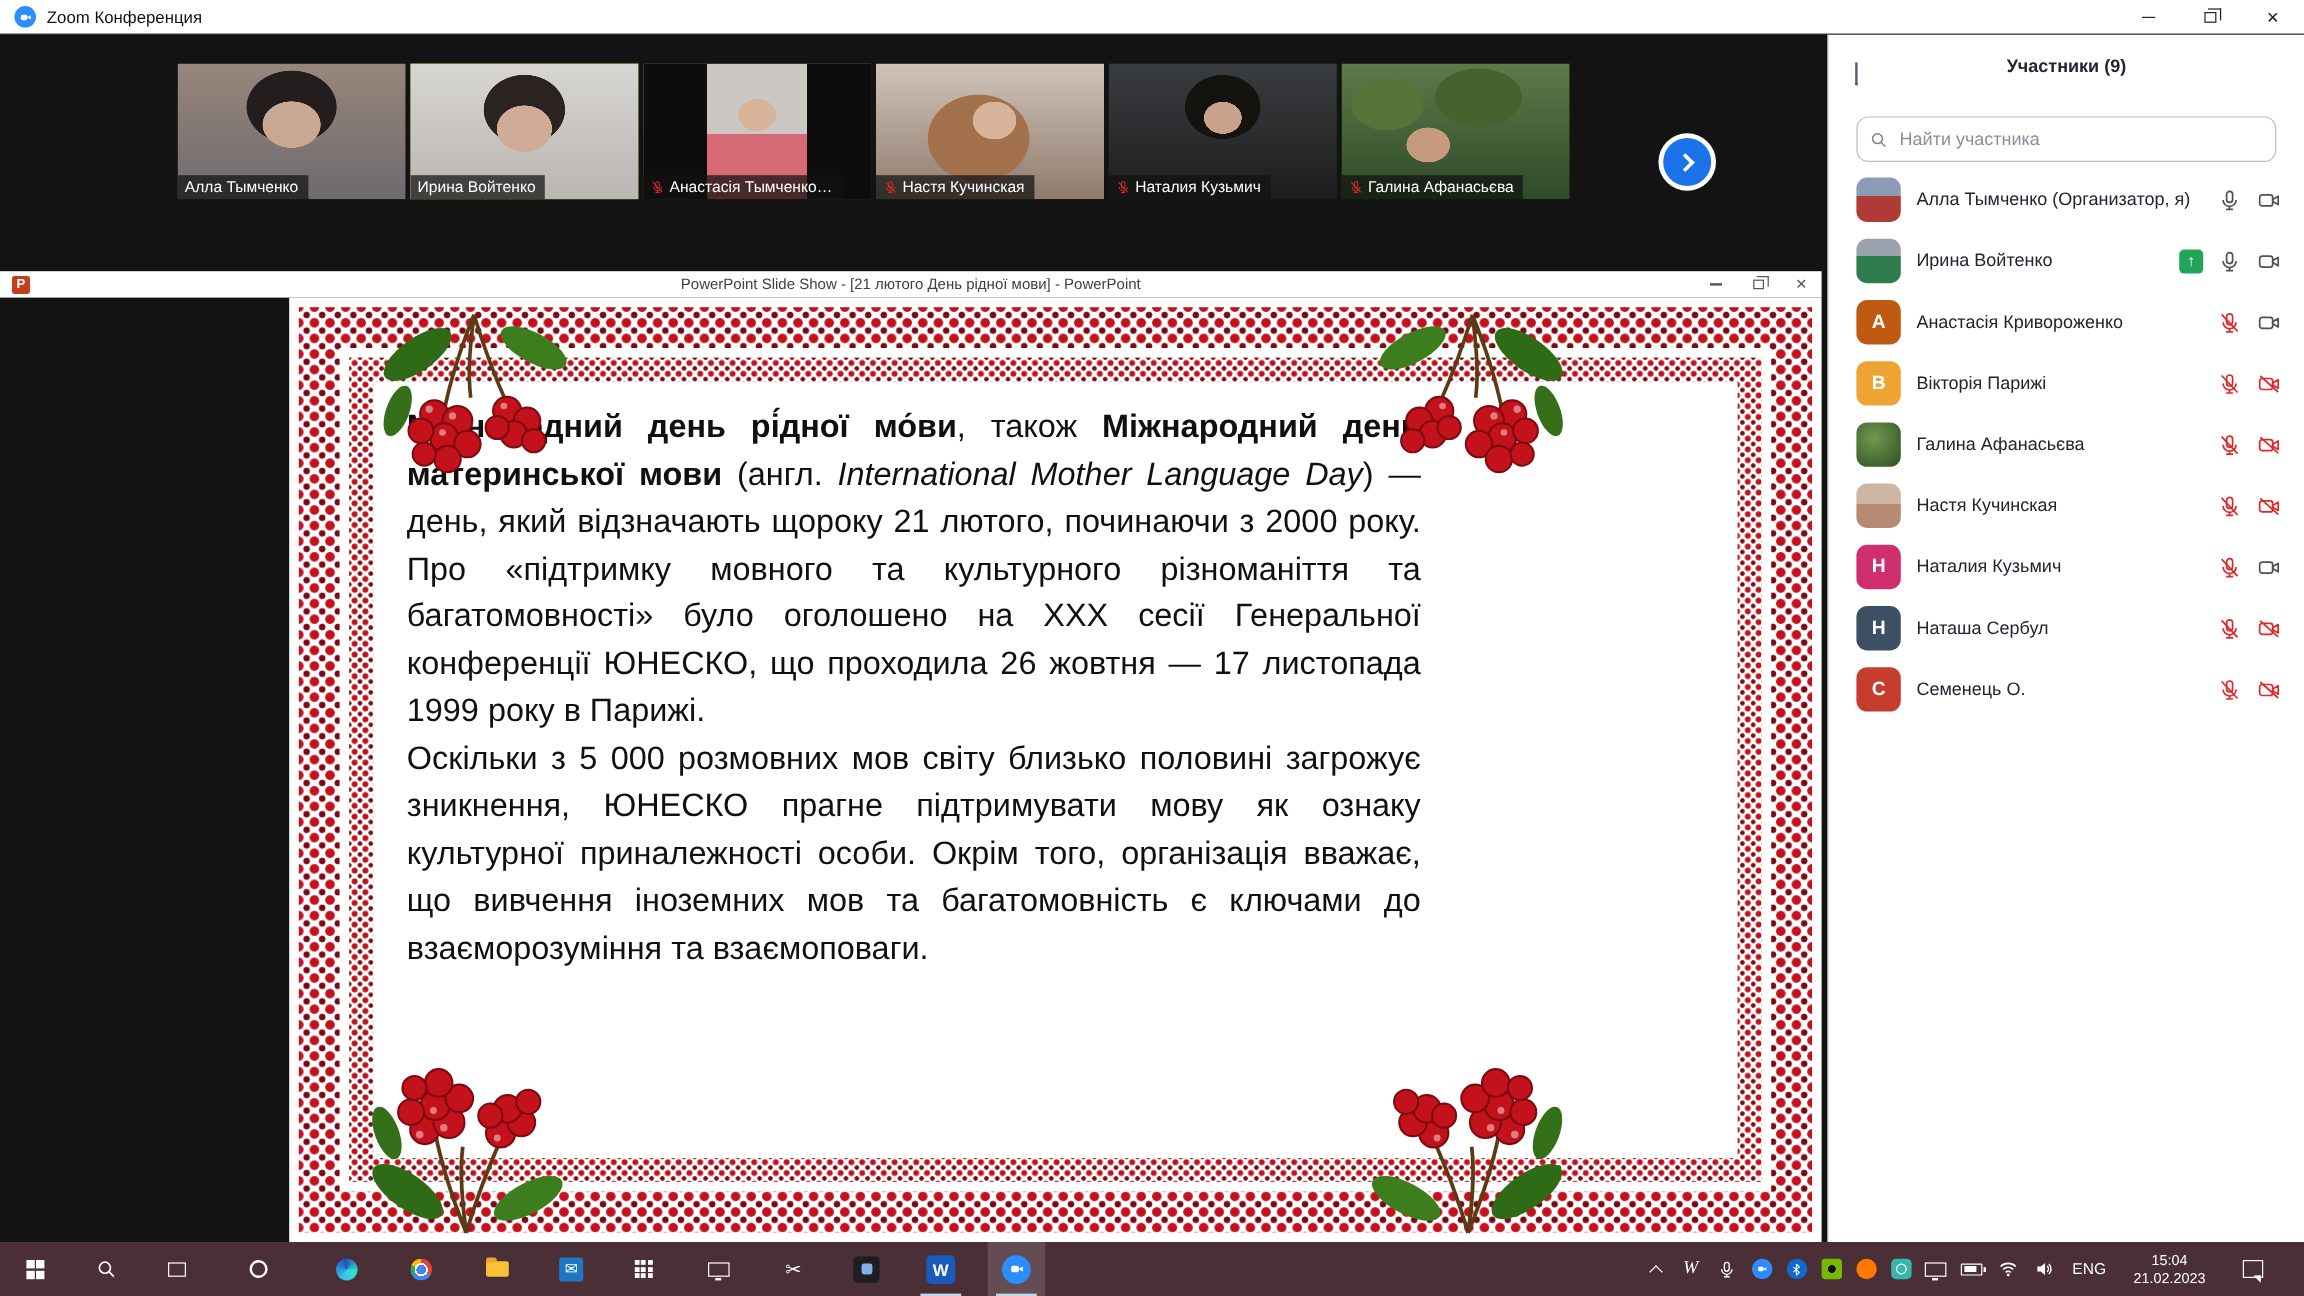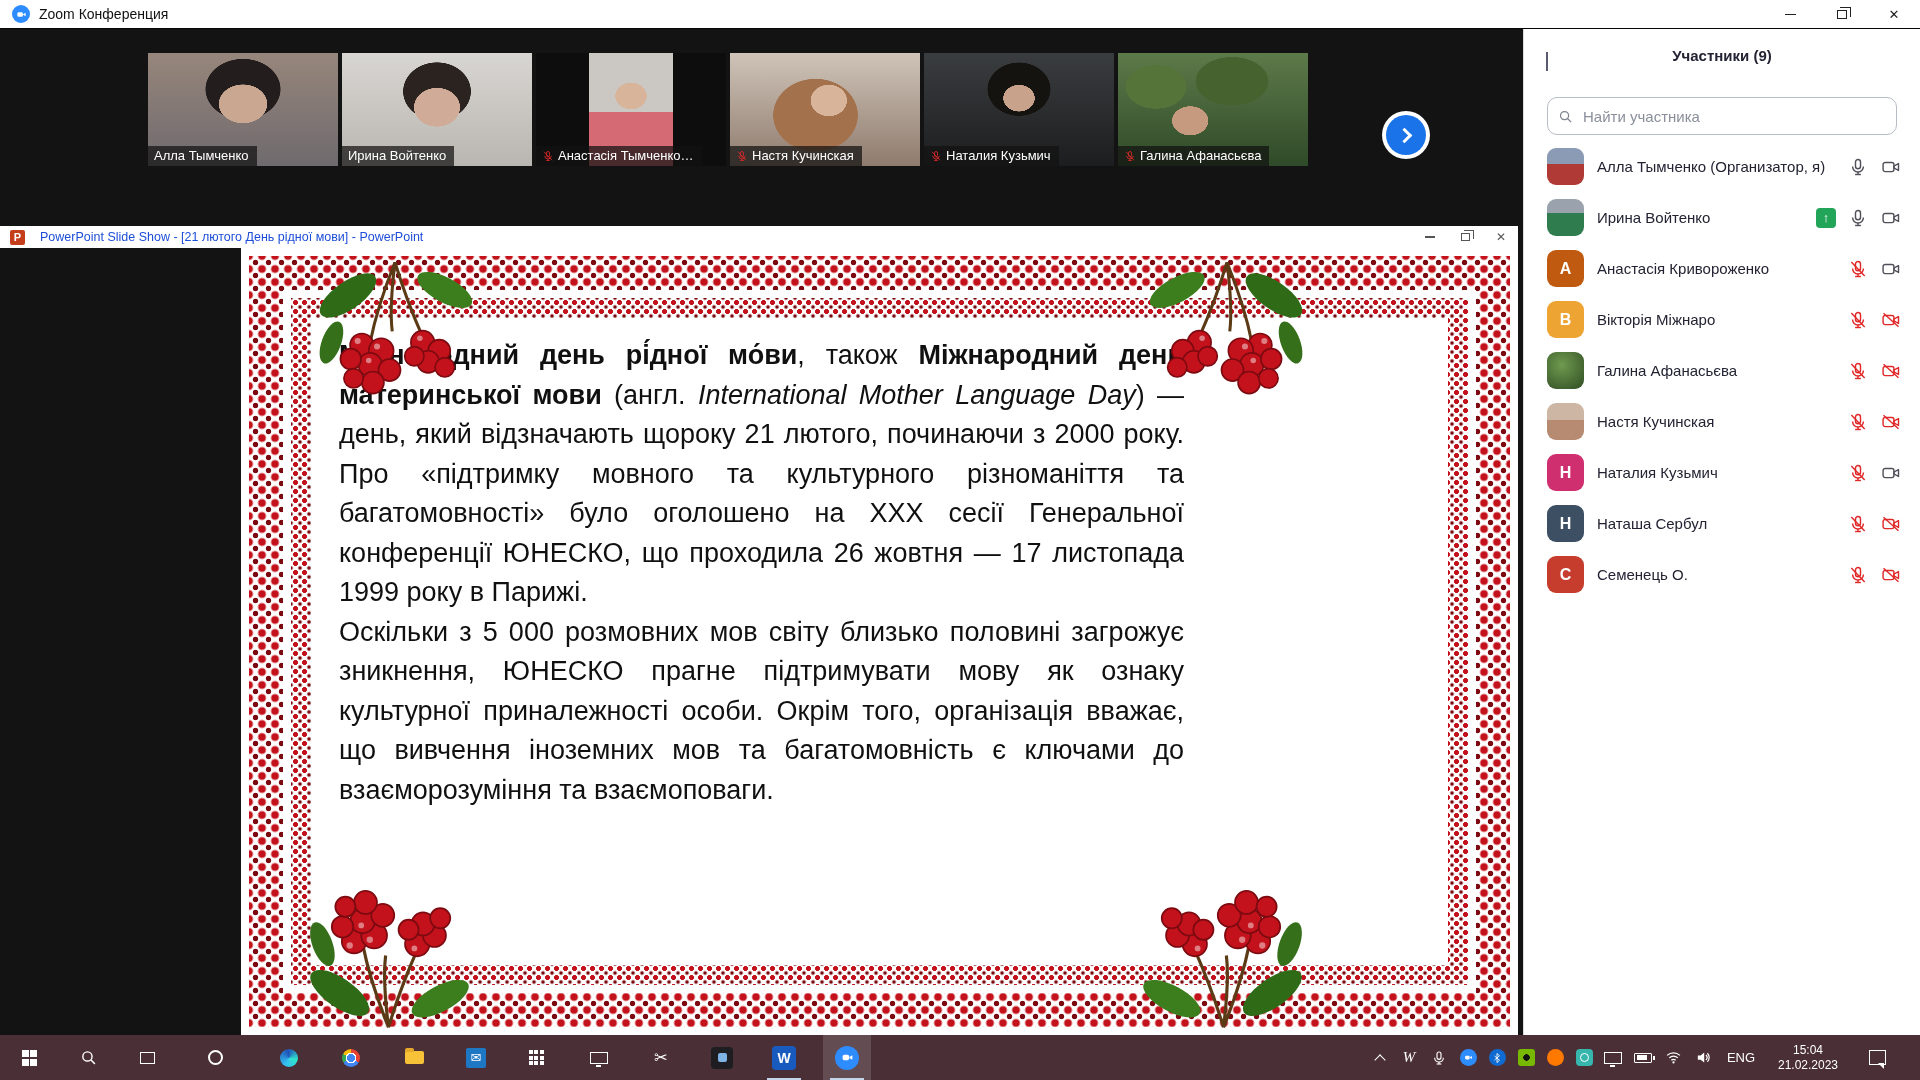--- a/index.html
+++ b/index.html
@@ -51,21 +51,21 @@
   .tile-label .ic{flex:0 0 auto;}
   .next-btn{position:absolute;left:1386px;top:66px;width:40px;height:40px;border-radius:50%;
     background:#1a73e8;box-shadow:0 0 0 4px #fff;display:flex;align-items:center;justify-content:center;}
   .chev-right{width:11px;height:11px;border-right:3.2px solid #fff;border-top:3.2px solid #fff;transform:rotate(45deg);margin-right:4px;}
 
   
   .ppt-titlebar{position:absolute;left:0;top:177px;width:1518px;height:22px;background:#fff;
     display:flex;align-items:center;}
   .ppt-icon{width:15px;height:15px;margin-left:10px;border-radius:2px;background:#c43e1c;color:#fff;
     font-size:11px;font-weight:bold;display:flex;align-items:center;justify-content:center;}
-  .ppt-title{position:absolute;left:0;right:0;font-size:12.5px;color:#1d4ed8;padding-left:40px;}
+  .ppt-title{position:absolute;left:0;right:0;text-align:center;font-size:12.5px;color:#404040;}
   .ppt-controls{position:absolute;right:12px;top:0;height:22px;display:flex;gap:26px;align-items:center;z-index:2;}
   .ppt-controls .glyph-min{background:#555;width:10px;}
   .ppt-controls .glyph-restore{border-color:#555;width:9px;height:8px;}
   .ppt-controls .glyph-restore::before{border-color:#555;width:9px;height:8px;}
   .ppt-close{color:#555;font-size:12px;}
 
   
   .slide{position:absolute;left:241px;top:199px;width:1277px;height:787px;background:#fff;}
   .frame1{position:absolute;inset:8px;z-index:1;background:
     radial-gradient(circle,#7c0a10 2.4px,transparent 3.1px) 0 0/13px 13px,
@@ -440,21 +440,21 @@
               <svg width="22" height="20">
                 <use href="#i-cam"></use>
               </svg>
             </span>
         </div>
       </div>
       <div class="p-row">
         <div class="p-avatar" style="background:#eda433">
             <span>В</span>
           </div>
-        <div class="p-name">Вікторія Міжнаро</div>
+        <div class="p-name">Вікторія Парижі</div>
         <div class="p-icons">
           <span class="ic red">
               <svg width="20" height="20">
                 <use href="#i-mic-off"></use>
               </svg>
             </span>
           <span class="ic red">
               <svg width="22" height="20">
                 <use href="#i-cam-off"></use>
               </svg>

